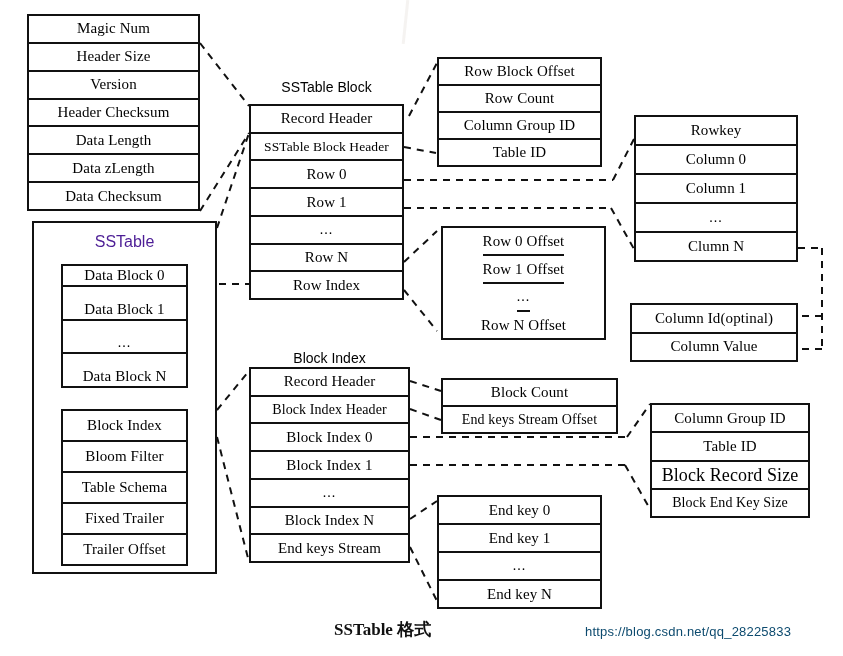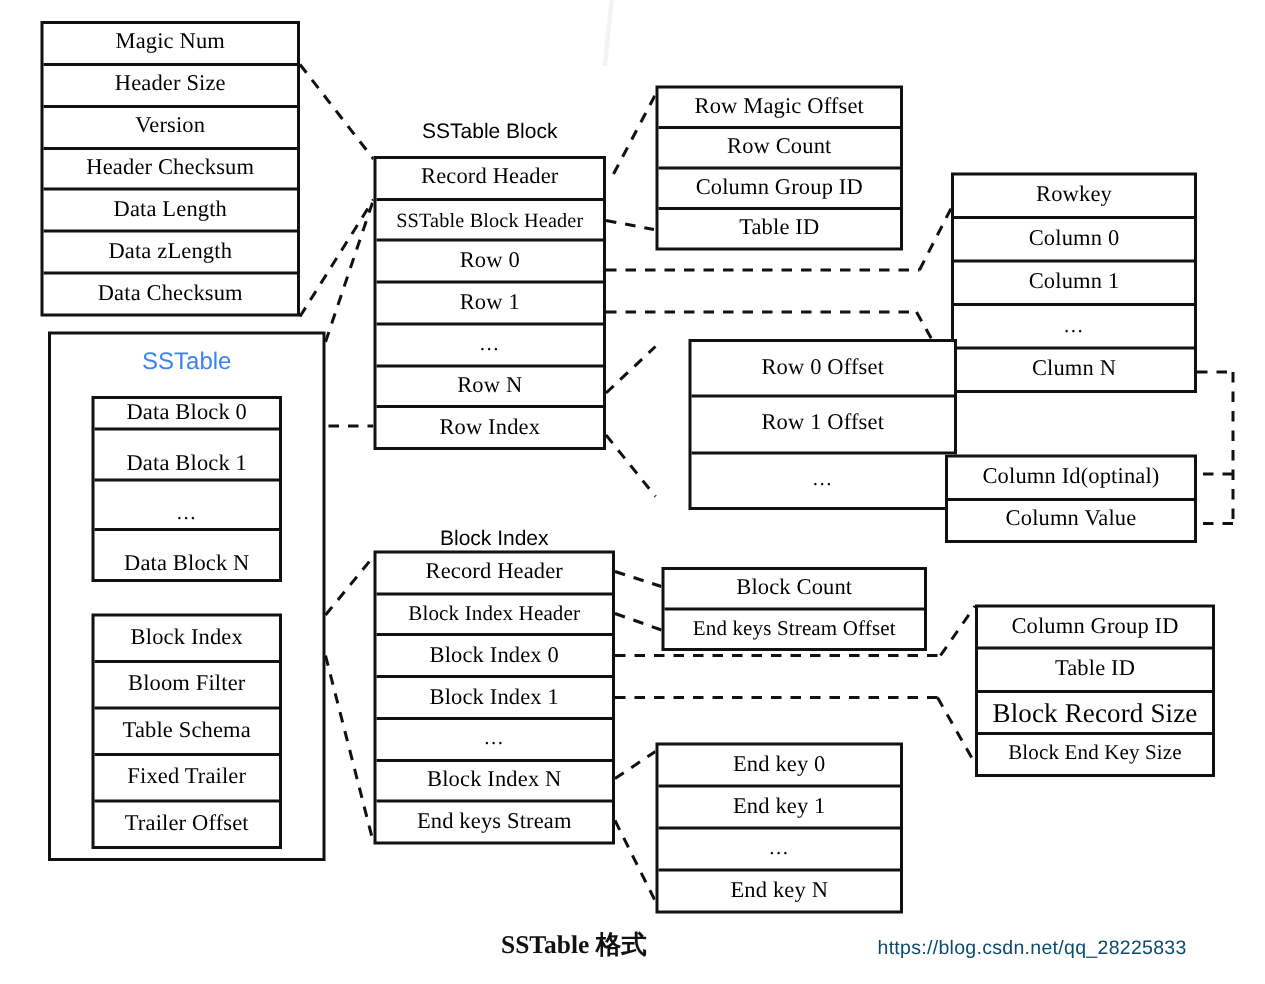--- a/index.html
+++ b/index.html
@@ -53,21 +53,21 @@
     font-family: "Liberation Sans", "DejaVu Sans", sans-serif;
     font-size: 14px;
     color: #000;
     white-space: nowrap;
     text-align: center;
   }
   .inner-title {
     position: absolute;
     font-family: "Liberation Sans", "DejaVu Sans", sans-serif;
     font-size: 16px;
-    color: #3b82f6;
+    color: #4c1d95;
     white-space: nowrap;
     text-align: center;
   }
 
   
   .caption {
     position: absolute;
     font-family: "Liberation Serif", "DejaVu Serif", serif;
     font-size: 17px;
     font-weight: bold;
@@ -185,38 +185,39 @@
     <div class="cell">Record Header</div>
     <div class="cell" style="font-size:13.5px;">SSTable Block Header</div>
     <div class="cell">Row 0</div>
     <div class="cell">Row 1</div>
     <div class="cell ellipsis">...</div>
     <div class="cell">Row N</div>
     <div class="cell">Row Index</div>
   </div>
 
   <div class="stack" style="left:437px; top:57px; width:165px; height:110px;">
-    <div class="cell">Row Magic Offset</div>
+    <div class="cell">Row Block Offset</div>
     <div class="cell">Row Count</div>
     <div class="cell">Column Group ID</div>
     <div class="cell">Table ID</div>
   </div>
 
   <div class="stack" style="left:634px; top:115px; width:164px; height:147px;">
     <div class="cell">Rowkey</div>
     <div class="cell">Column 0</div>
     <div class="cell">Column 1</div>
     <div class="cell ellipsis">...</div>
     <div class="cell">Clumn N</div>
   </div>
 
-  <div class="stack" style="left:459px; top:226px; width:179px; height:114px;">
+  <div class="stack" style="left:441px; top:226px; width:165px; height:114px;align-items:center;">
     <div class="cell">Row 0 Offset</div>
     <div class="cell">Row 1 Offset</div>
     <div class="cell ellipsis">...</div>
+    <div class="cell">Row N Offset</div>
   </div>
 
   <div class="stack" style="left:630px; top:303px; width:168px; height:59px;">
     <div class="cell">Column Id(optinal)</div>
     <div class="cell">Column Value</div>
   </div>
 
   <div class="stack-title" style="left:249px; top:350px; width:161px;">Block Index</div>
   <div class="stack" style="left:249px; top:367px; width:161px; height:196px;">
     <div class="cell">Record Header</div>

